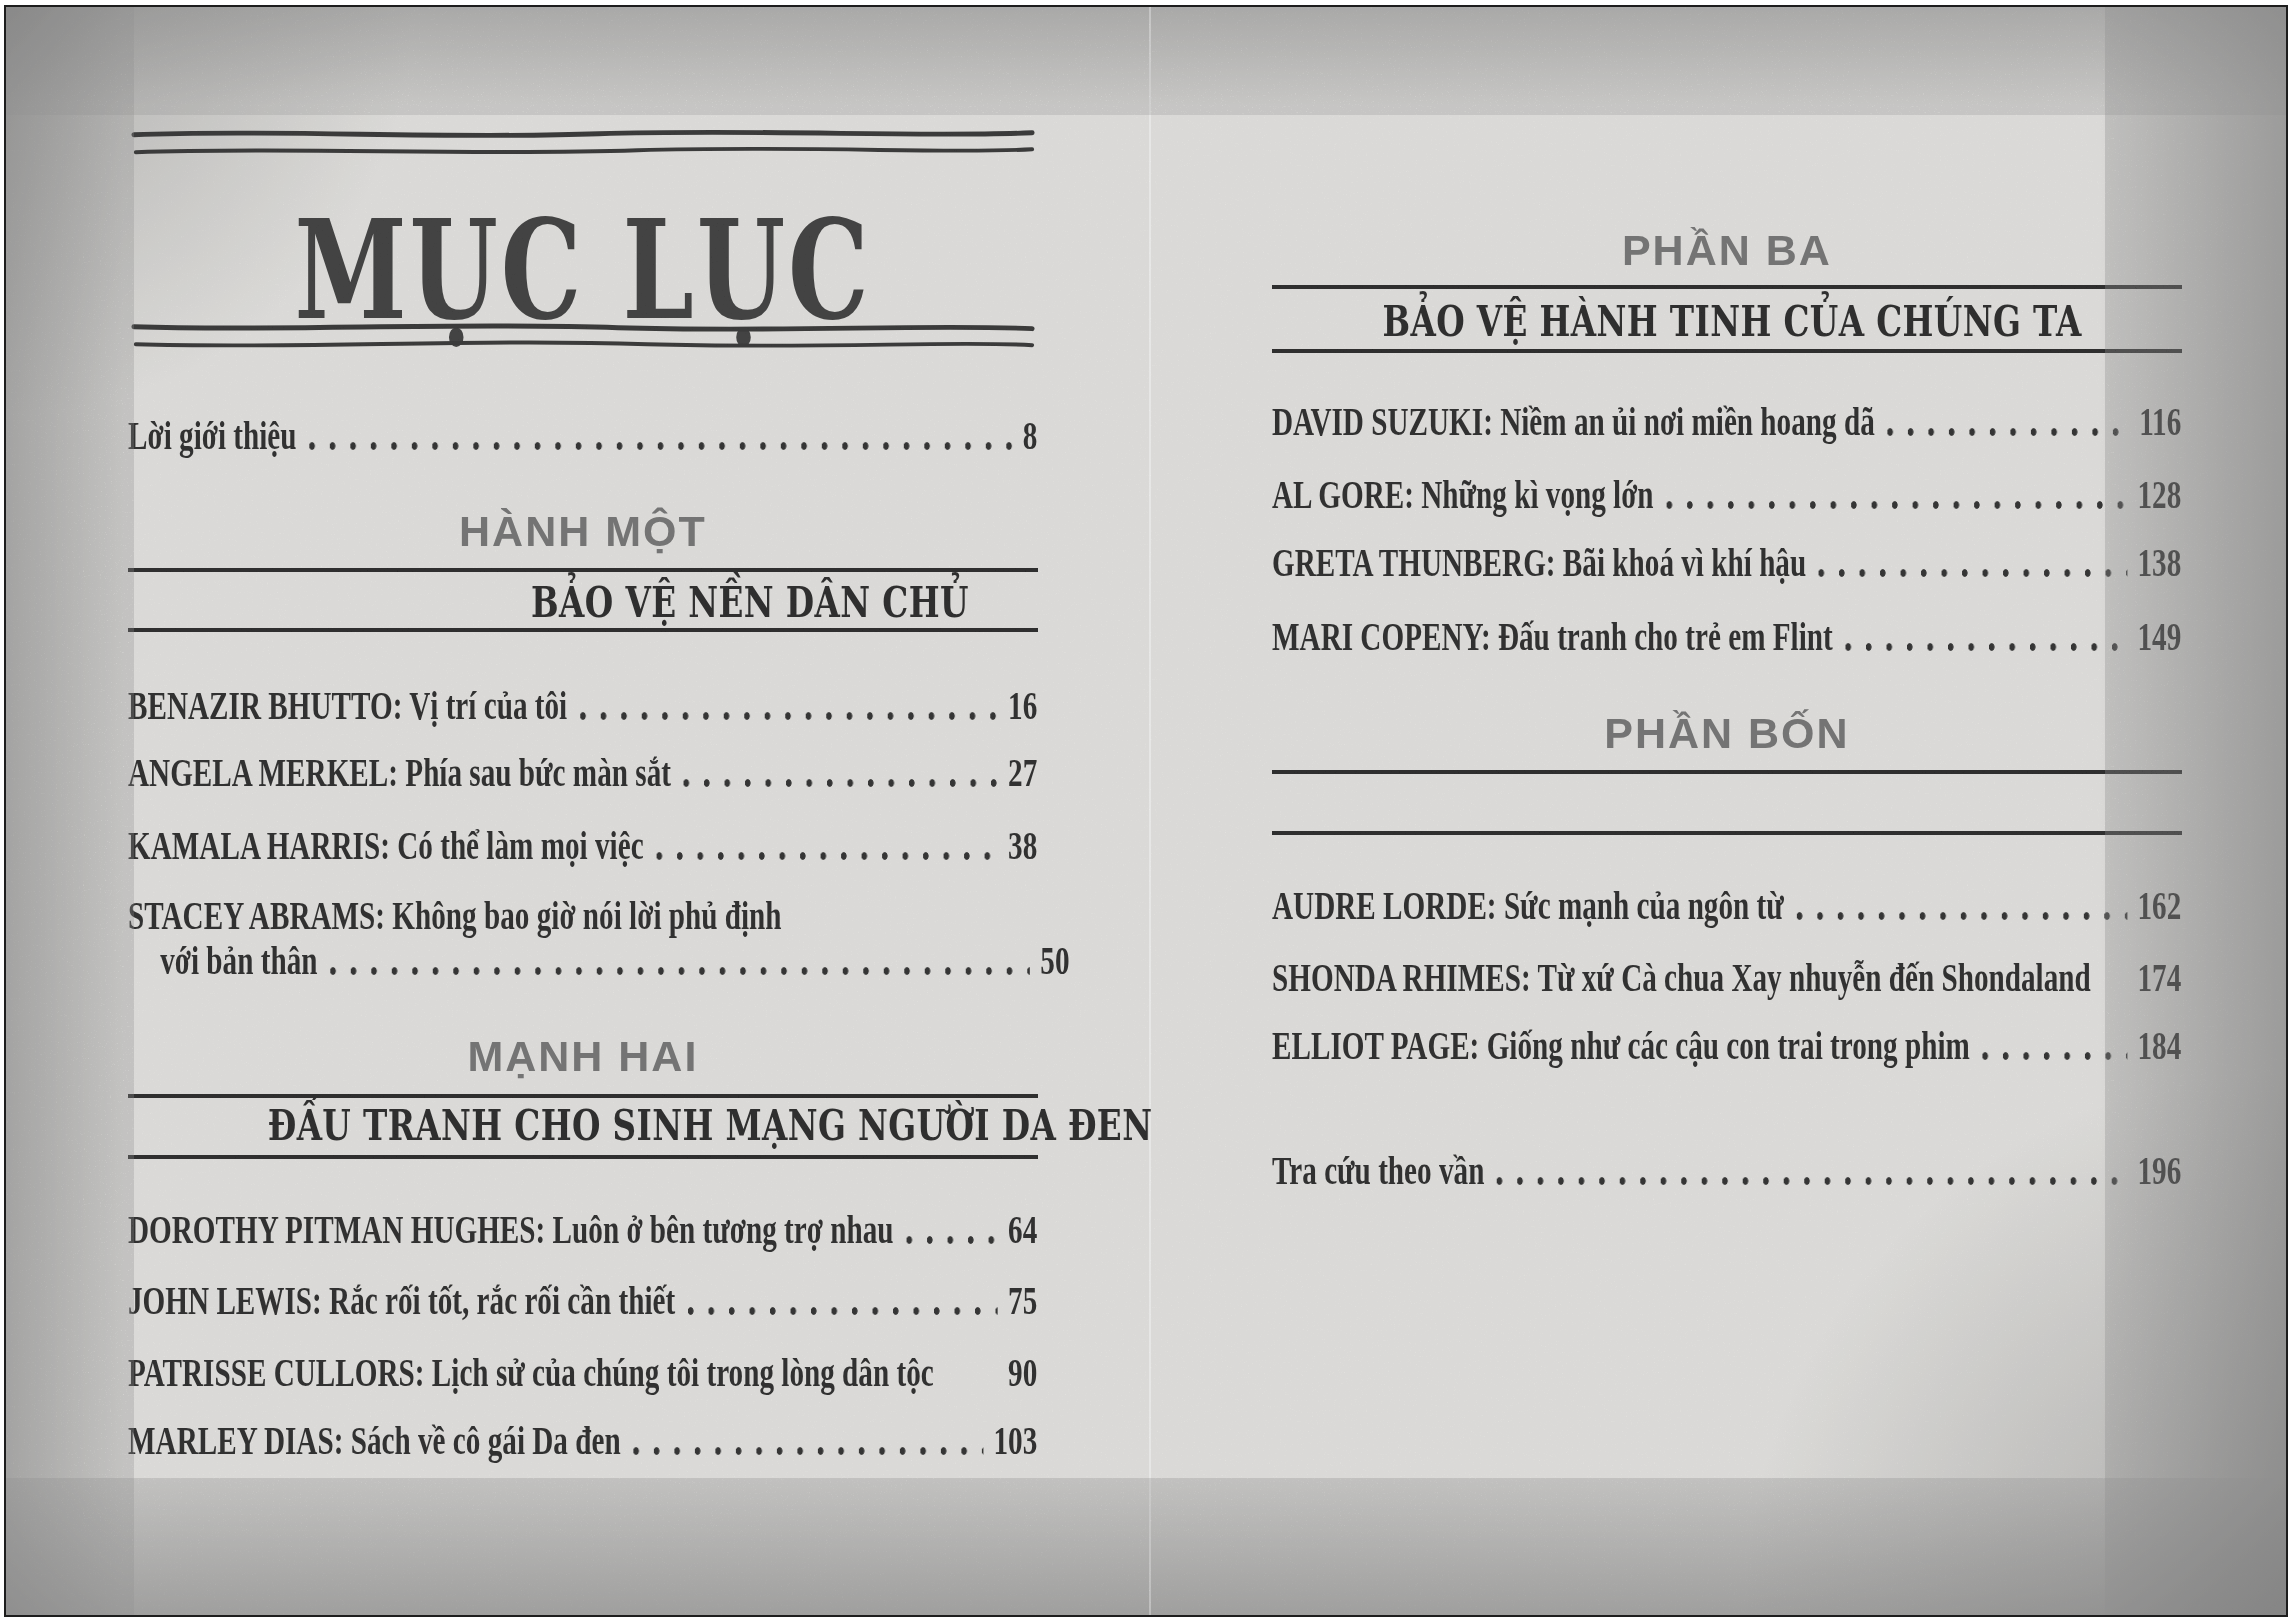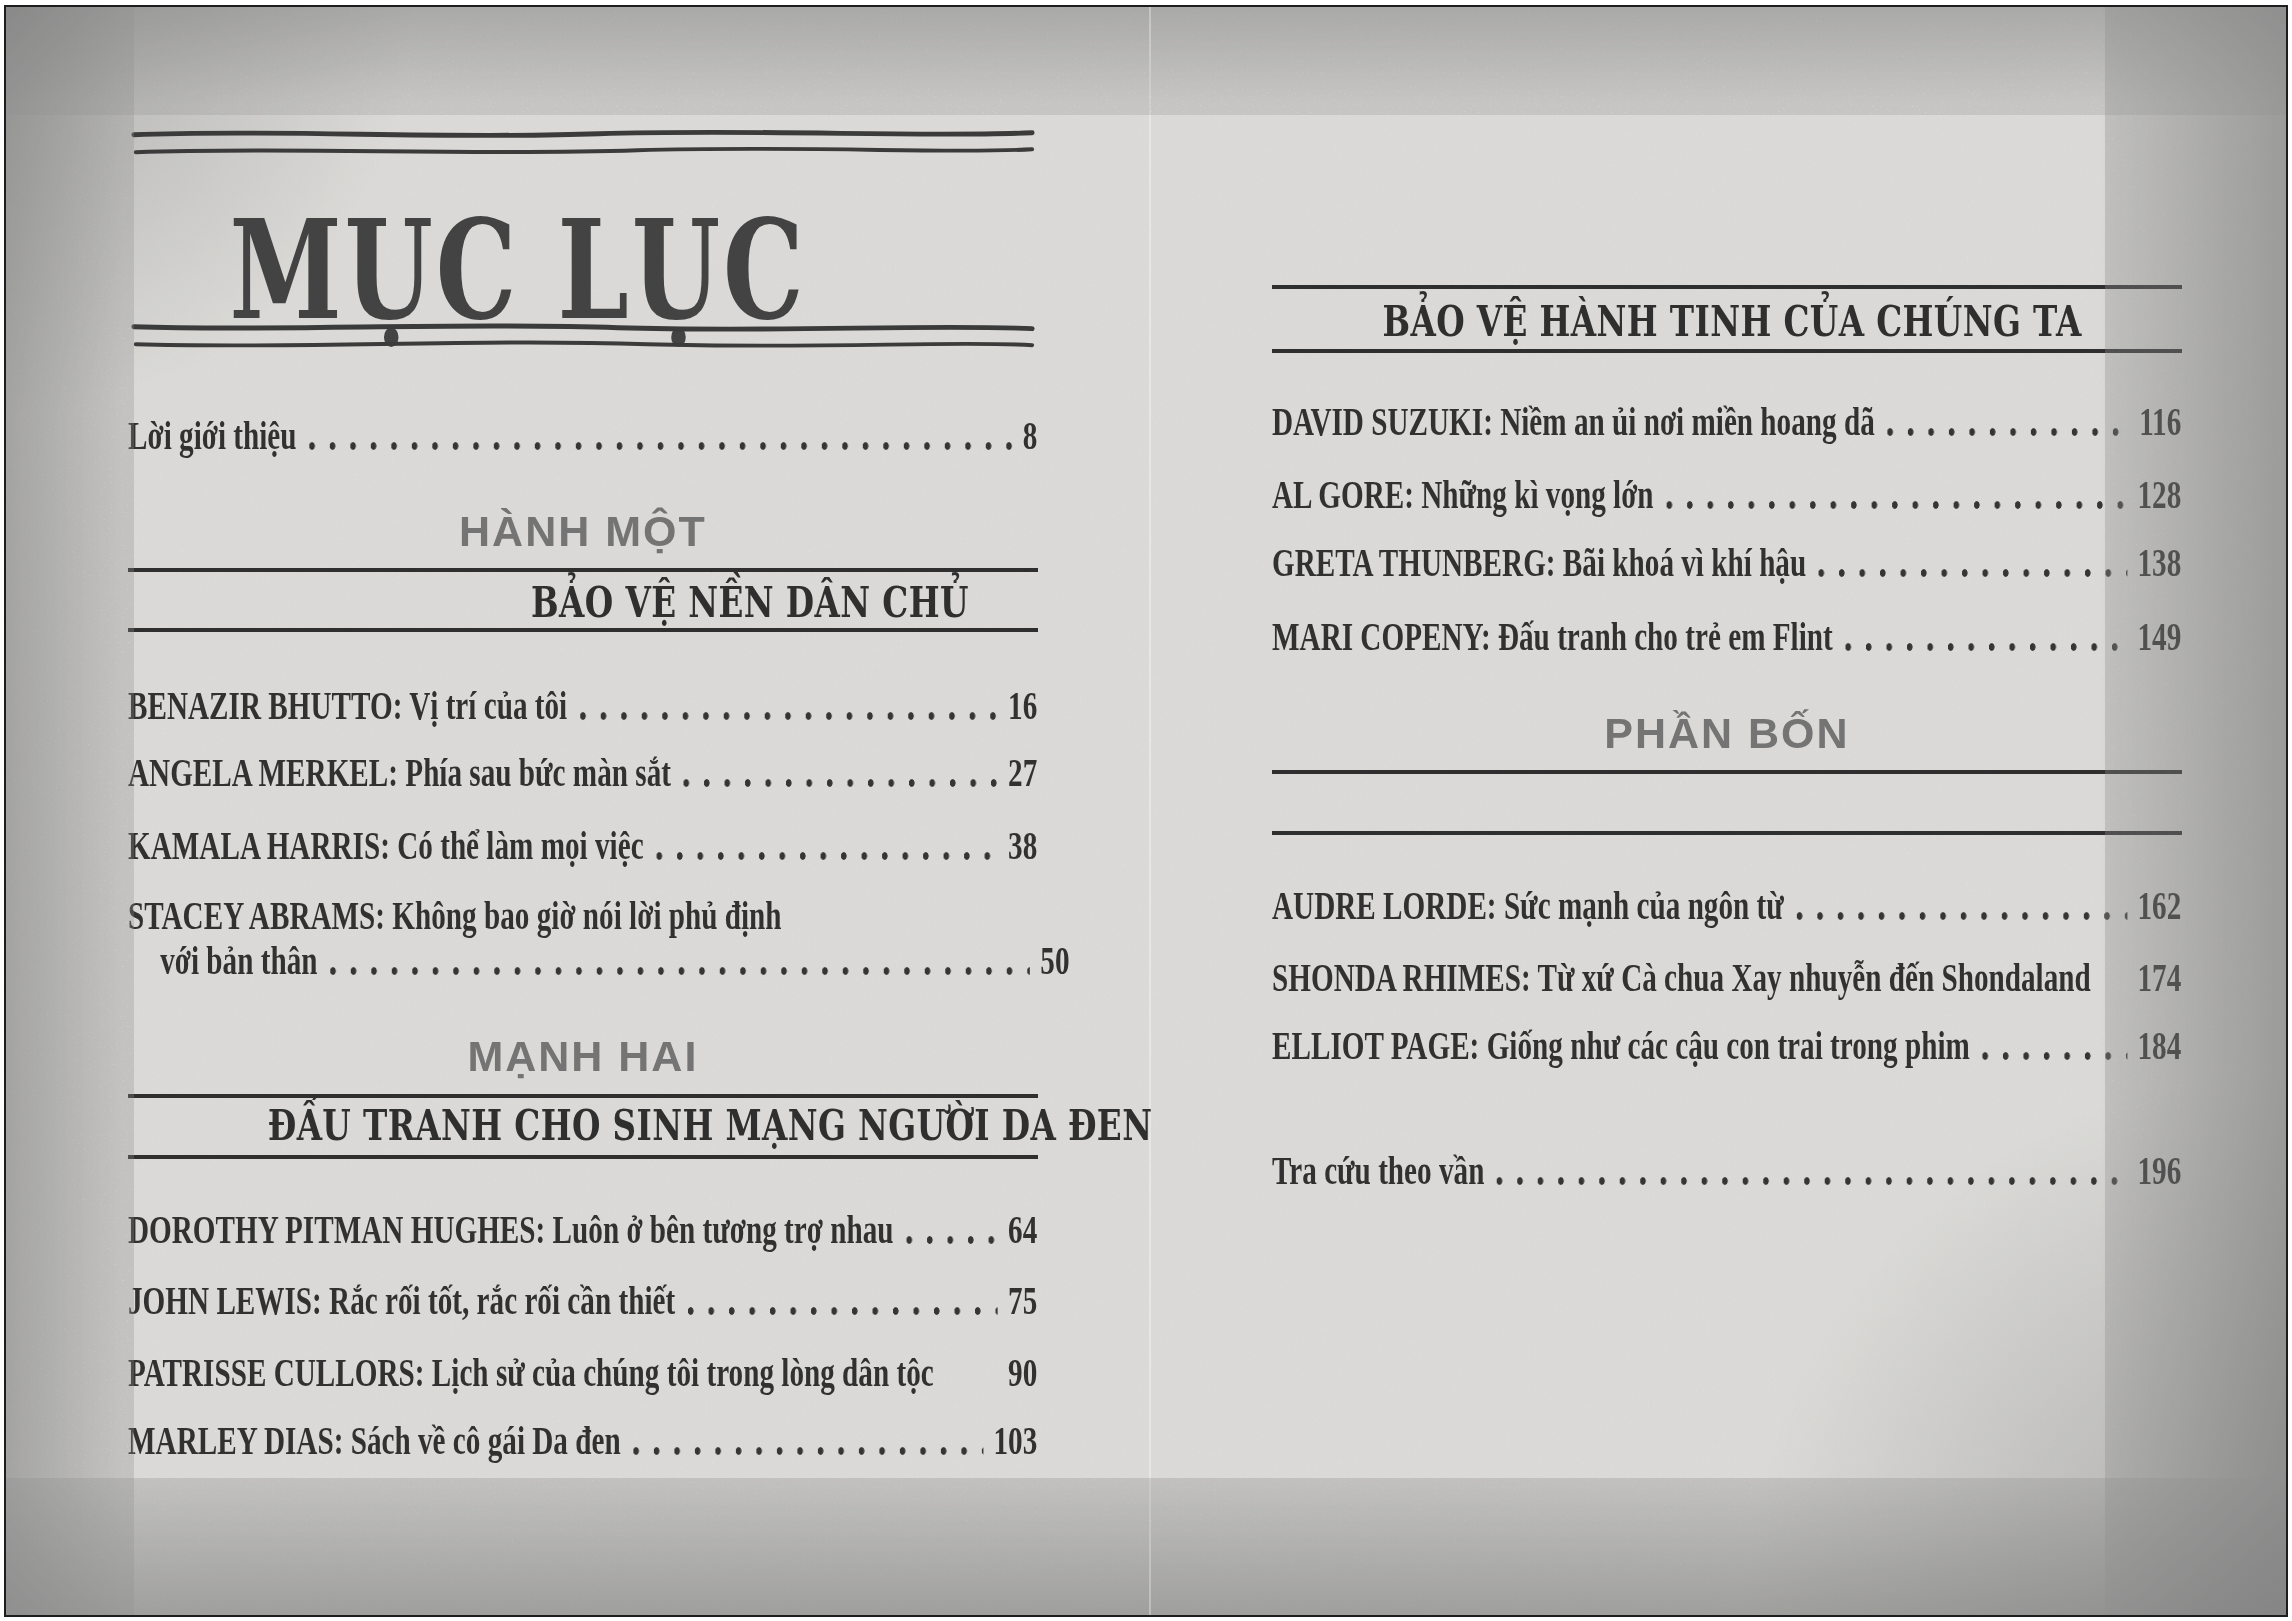--- a/index.html
+++ b/index.html
@@ -19,21 +19,21 @@
   
   #seam{position:absolute;left:1143px;top:0;bottom:0;width:2px;background:rgba(255,255,255,.65);}
 
   .col{position:absolute;top:0;height:100%;width:910px;}
   #col-left{left:122px;}
   #col-right{left:1266px;}
 
   
   .squiggle{position:absolute;left:0;width:910px;height:35px;}
 
-  .big-title{position:absolute;left:0;width:100%;top:182px;line-height:147px;}
+  .big-title{position:absolute;left:0;width:100%;top:182px;text-align:center;line-height:147px;}
   .big-title span{display:inline-block;font:700 137px "DejaVu Serif",serif;letter-spacing:3.9px;
                   color:#353535;transform:scaleX(.74);transform-origin:50% 50%;white-space:nowrap;}
 
   .kicker{position:absolute;left:0;width:100%;text-align:center;line-height:53px;
           font:700 43px "Liberation Sans","DejaVu Sans",sans-serif;letter-spacing:2px;color:#6f6f6f;white-space:nowrap;}
   .heading{position:absolute;left:0;width:100%;text-align:right;line-height:55px;white-space:nowrap;}
   .heading span{display:inline-block;font:700 43px "DejaVu Serif",serif;letter-spacing:0.5px;color:#1c1c1c;
                 transform:scaleX(.76);transform-origin:50% 50%;white-space:nowrap;}
   .rule{position:absolute;left:0;width:910px;height:3.9px;background:#1d1d1d;}
 
@@ -136,20 +136,21 @@
       </div>
       <div class="row" style="top:1408px">
         <span class="lbl">MARLEY DIAS: Sách về cô gái Da đen</span>
         <span class="dots"></span>
         <span class="pg">103</span>
       </div>
     </div>
 
     <div class="col" id="col-right">
 
+      <div class="kicker" style="top:219px">PHẦN BA</div>
       <div class="rule" style="top:278px"></div>
       <div class="heading" style="top:289px"><span>BẢO VỆ HÀNH TINH CỦA CHÚNG TA</span></div>
       <div class="rule" style="top:342px"></div>
 
       <div class="row" style="top:389px">
         <span class="lbl">DAVID SUZUKI: Niềm an ủi nơi miền hoang dã</span>
         <span class="dots"></span>
         <span class="pg">116</span>
       </div>
       <div class="row" style="top:462px">

